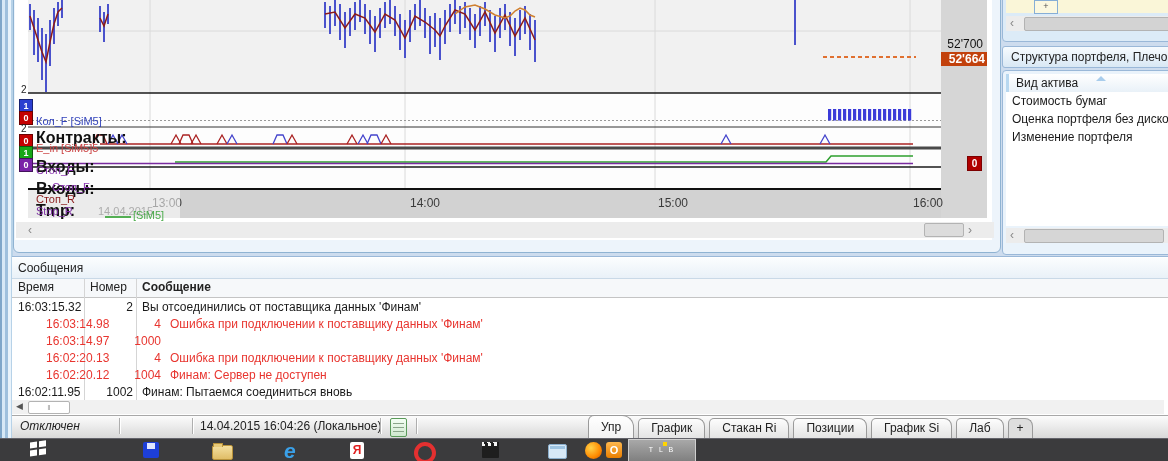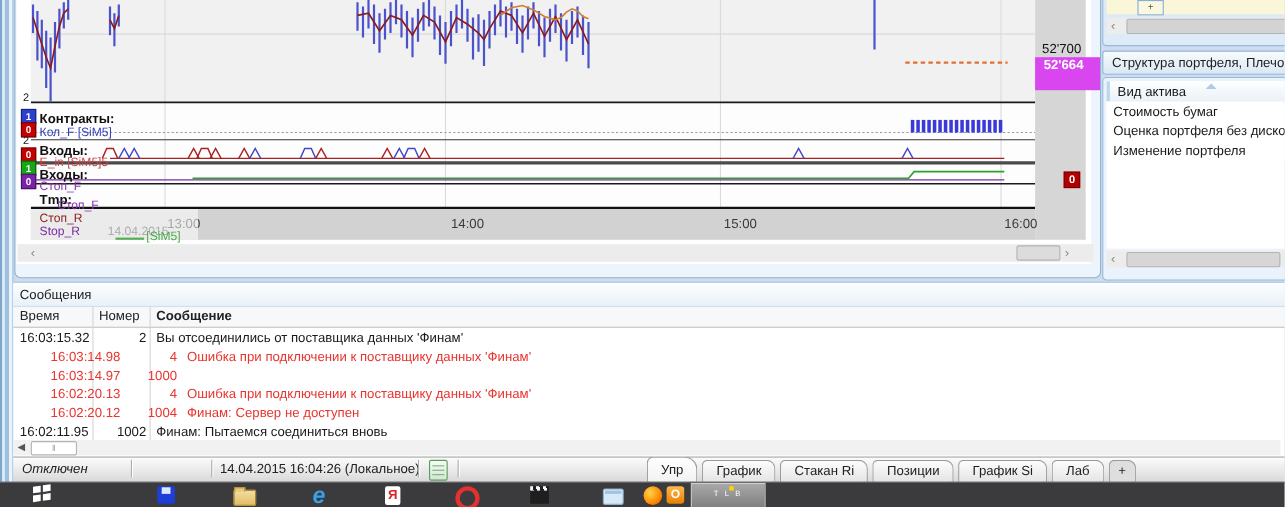--- a/index.html
+++ b/index.html
@@ -14,27 +14,27 @@
   .plot-frame{left:15px;top:0;width:977px;height:240px;background:#ffffff;}
   .sec{left:28px;width:913px;}
   .sec-main{top:0;height:93px;background:#f1f1f1;}
   .sec-w{background:#fdfdfd;}
   .px-axis{left:941px;top:0;width:46px;height:218px;background:#d6d6d6;}
   .t-axis{left:28px;top:190px;width:913px;height:28px;background:#d2d2d2;}
   .t-lab{top:196px;color:#3a3a3a;font-size:12px;}
   .lighten{left:28px;top:190px;width:152px;height:28px;background:rgba(255,255,255,0.55);}
   #chart-svg{left:28px;top:0;pointer-events:none;}
   .leg{left:36px;white-space:nowrap;}
-  .leg-b{font-weight:bold;color:#111;font-size:12px;}
+  .leg-b{font-weight:bold;color:#111;font-size:16px;margin-top:28px;}
   .leg-s{font-size:11px;}
   .badge{left:19px;width:12px;height:12px;color:#fff;font-size:9px;font-weight:bold;text-align:center;line-height:12px;border:1px solid rgba(0,0,0,.45);}
   .b-blue{background:#2b3fd0;} .b-red{background:#c40000;} .b-green{background:#17a617;} .b-purple{background:#7a22a8;}
   .b-plain{left:21px;color:#222;font-size:10px;}
   .price-up{left:941px;top:37px;width:42px;text-align:right;color:#111;}
-  .price-cur{left:941px;top:52px;width:44px;height:30px;background:#d946ef;color:#fff;font-weight:bold;text-align:right;padding-right:15px;line-height:14px;}
+  .price-cur{left:941px;top:52px;width:44px;height:14px;background:#c2410c;color:#fff;font-weight:bold;text-align:right;padding-right:2px;line-height:14px;}
   .exit-badge{left:967px;top:156px;width:13px;height:13px;background:#b00000;border:1px solid #7d0000;color:#fff;font-size:10px;font-weight:bold;text-align:center;line-height:13px;}
   
   .sb-track{background:#ececec;}
   .sb-thumb{background:#dcdcdc;border:1px solid #b3b3b3;border-radius:2px;}
   .sb-arrow{color:#888;font-size:12px;line-height:14px;}
   
   .rp-chrome{background:#dcebf7;border:1px solid #9ab8d8;border-radius:4px;}
   .rp-header{left:1002px;top:46px;width:178px;height:20px;border:1px solid #9ab8d8;border-radius:3px;
     background:linear-gradient(#f7fbfe,#d9e8f4);line-height:20px;padding-left:8px;white-space:nowrap;overflow:hidden;color:#222;}
   .rp-body{left:1002px;top:70px;width:178px;height:183px;background:#eaf3fb;border:1px solid #9ab8d8;border-radius:4px;}

